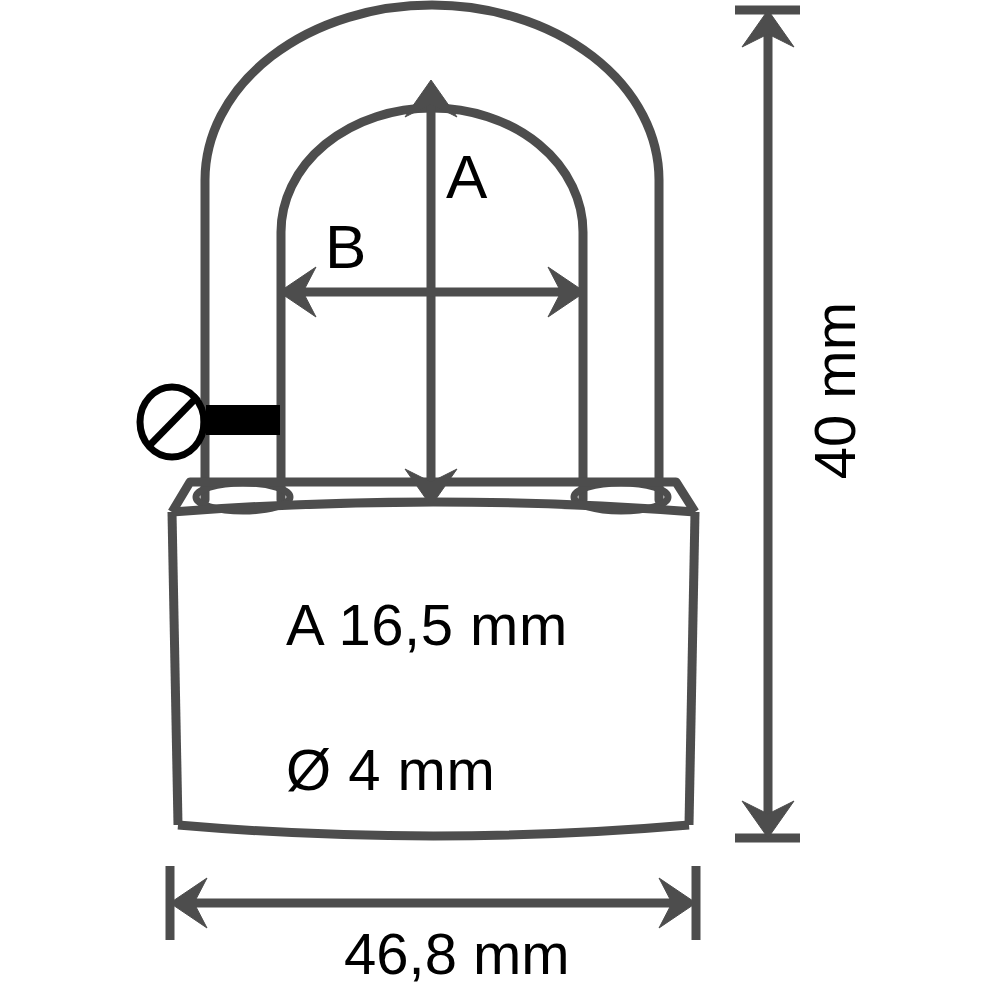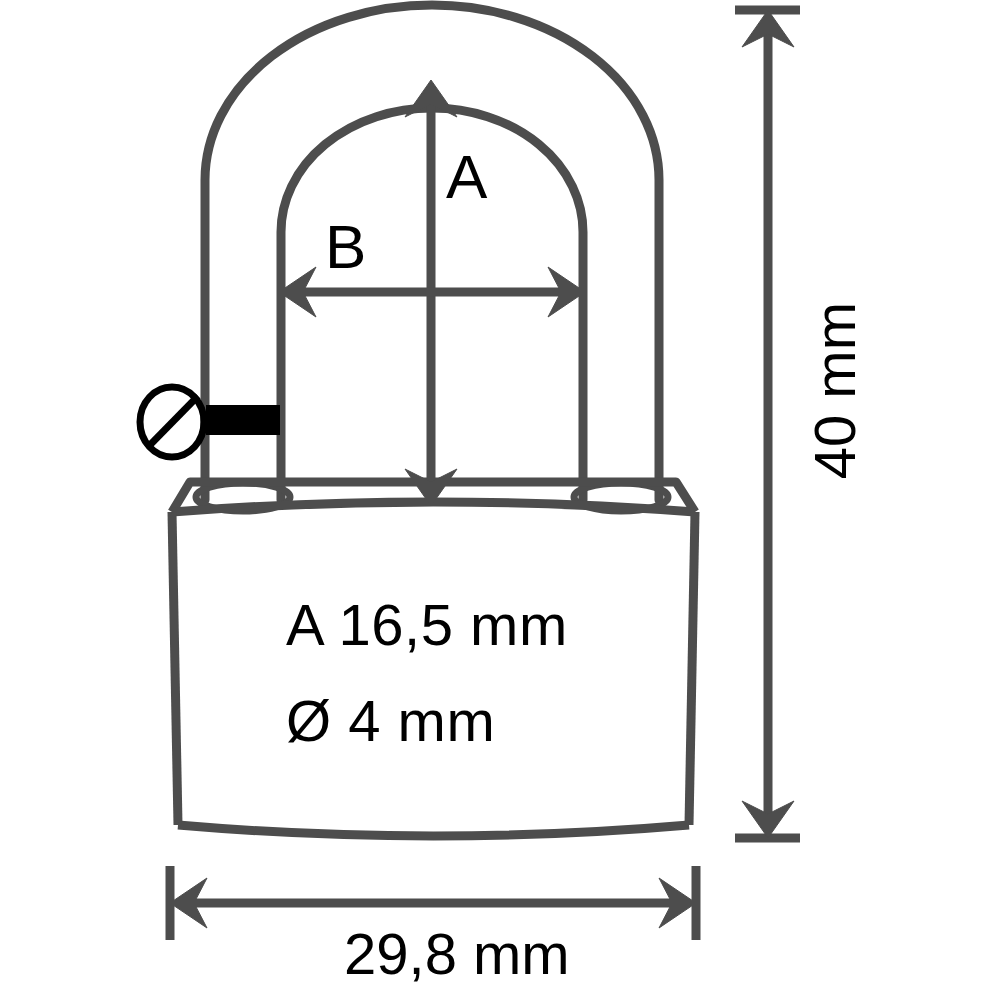--- a/index.html
+++ b/index.html
@@ -41,21 +41,21 @@
     top: 216px;
     font-size: 62px;
   }
   .spec {
     left: 286px;
     font-size: 58px;
     letter-spacing: 0.5px;
   }
   .spec-1 { top: 580px; margin-top: 16px; }
   .spec-2 { top: 654px; }
-  .spec-3 { top: 692px; }
+  .spec-3 { top: 741px; }
   .lbl-width {
     left: 344px;
     top: 925px;
     font-size: 58px;
   }
   .lbl-height {
     left: 806px;
     top: 302px;
     font-size: 58px;
     transform-origin: left top;
@@ -154,17 +154,17 @@
 
   <span class="txt lbl-A">A</span>
 
   <span class="txt lbl-B">B</span>
 
   <span class="txt spec spec-1">A 16,5 mm</span>
 
 
   <span class="txt spec spec-3">Ø 4 mm</span>
 
-  <span class="txt lbl-width">29,8 mm</span>
+  <span class="txt lbl-width">46,8 mm</span>
 
   <span class="txt lbl-height">40 mm</span>
 
 </div>
 
 </body></html>

